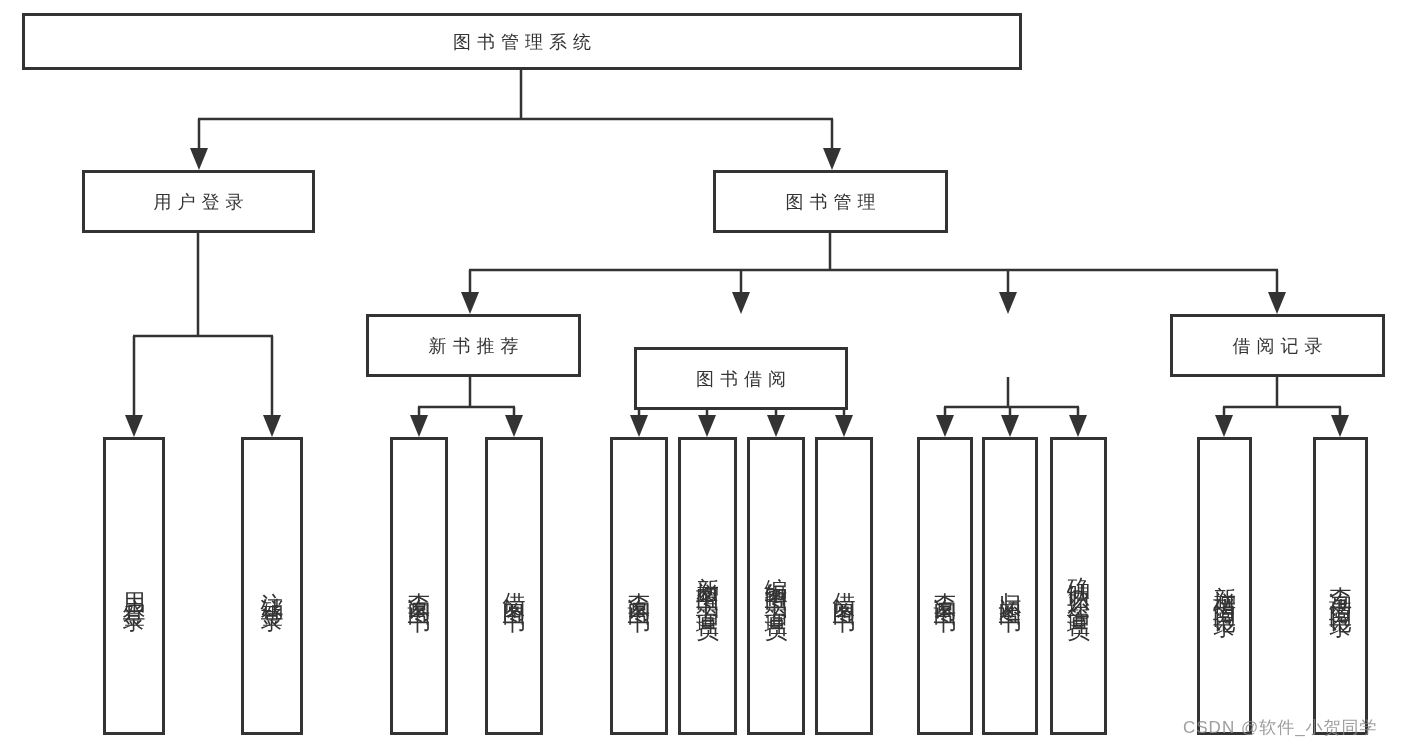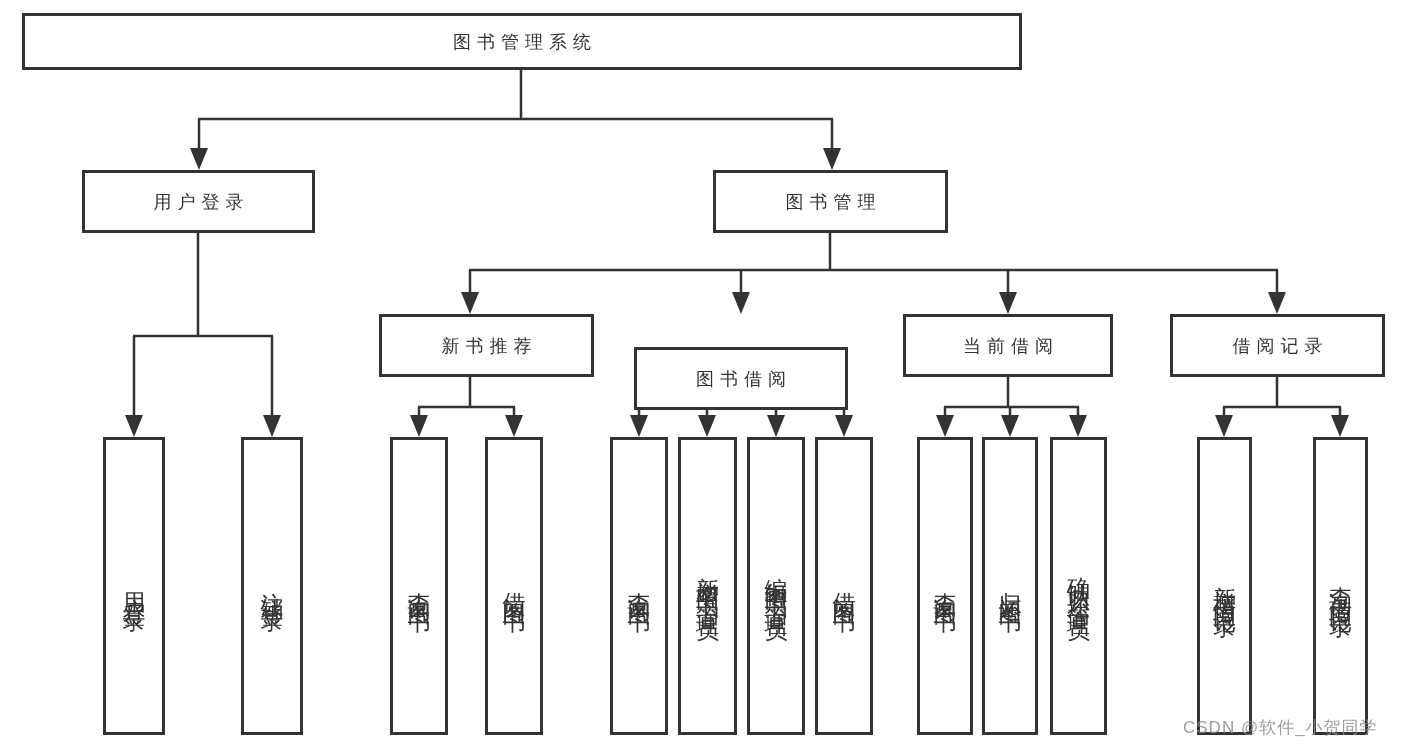--- a/index.html
+++ b/index.html
@@ -38,21 +38,21 @@
     writing-mode: vertical-rl;
     text-orientation: mixed;
     font-size: 23px;
     letter-spacing: 6px;
     line-height: 1;
   }
   
   .n-root   { left: 22px;  top: 13px;  width: 1000px; height: 57px; }
   .n-login  { left: 82px;  top: 170px; width: 233px;  height: 63px; }
   .n-mgmt   { left: 713px; top: 170px; width: 235px;  height: 63px; text-align: center; }
-  .n-g0 { left: 379px;  top: 314px; width: 215px; height: 63px; }
+  .n-g0 { left: 366px;  top: 314px; width: 215px; height: 63px; }
   .n-g1 { left: 634px;  top: 314px; width: 214px; height: 63px; margin-top: 33px; }
   .n-g2 { left: 903px;  top: 314px; width: 210px; height: 63px; }
   .n-g3 { left: 1170px; top: 314px; width: 215px; height: 63px; text-align: center; }
   .leaf { top: 437px; height: 298px; }
   .n-a1 { left: 103px;  width: 62px; }
   .n-a2 { left: 241px;  width: 62px; }
   .n-b1 { left: 390px;  width: 58px; }
   .n-b2 { left: 485px;  width: 58px; }
   .n-c1 { left: 610px;  width: 58px; }
   .n-c2 { left: 678px;  width: 59px; }
@@ -121,21 +121,20 @@
     </g>
   </svg>
 
   <div class="box hbox n-root">图书管理系统</div>
 
   <div class="box hbox n-login">用户登录</div>
   <div class="box hbox n-mgmt">图书管理</div>
 
   <div class="box hbox n-g0">新书推荐</div>
   <div class="box hbox n-g1">图书借阅</div>
-  <div class="box hbox n-g2">当前借阅</div>
   <div class="box hbox n-g3">借阅记录</div>
 
   <div class="box vbox leaf n-a1">用户登录</div>
   <div class="box vbox leaf n-a2">注销登录</div>
 
   <div class="box vbox leaf n-b1">查询图书</div>
   <div class="box vbox leaf n-b2">借阅图书</div>
 
   <div class="box vbox leaf n-c1">查询图书</div>
   <div class="box vbox leaf n-c2">新增图书（管理员）</div>

